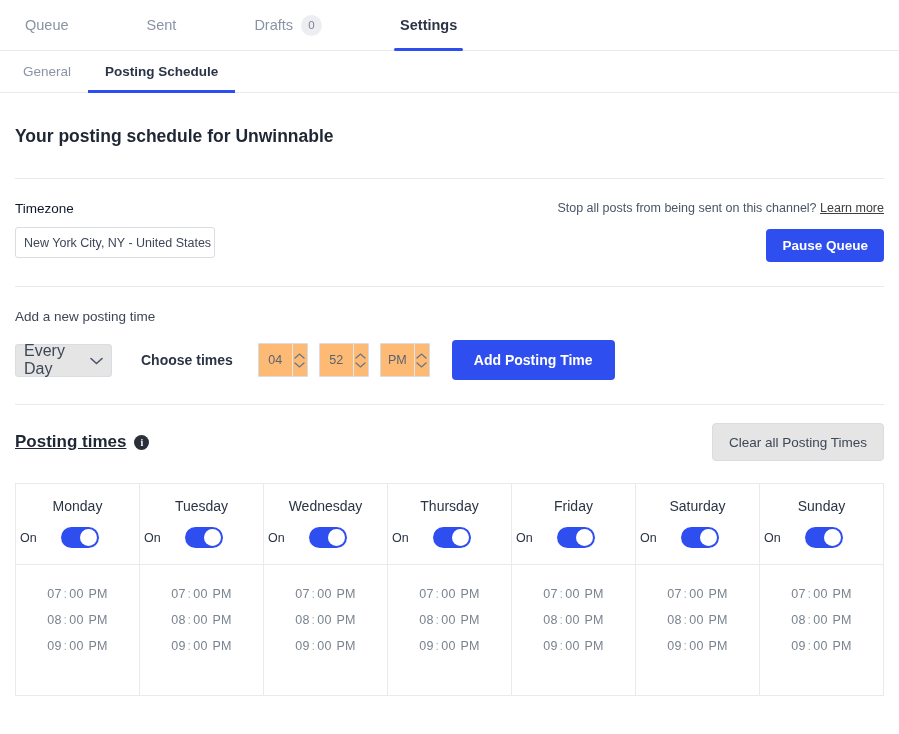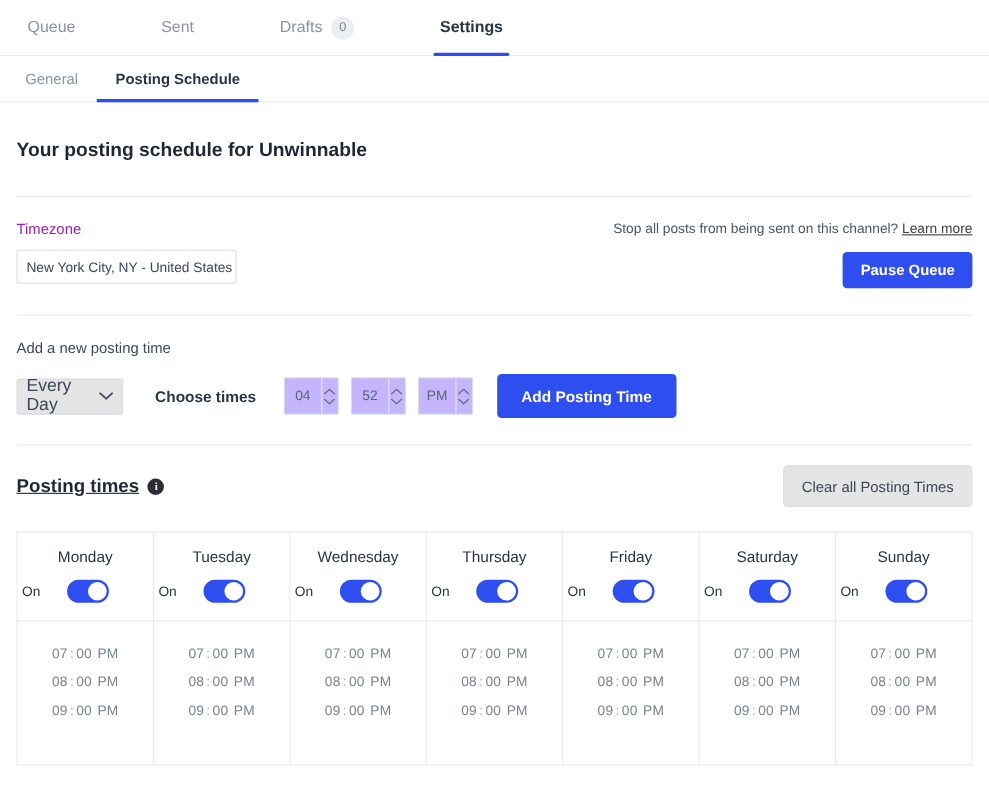--- a/index.html
+++ b/index.html
@@ -92,21 +92,21 @@
     font-weight: 700;
     color: #1f2734;
     padding-top: 33px;
     padding-bottom: 31px;
   }
   .divider { height: 1px; background: #e8eaee; }
 
   .section { padding: 22px 0 24px; }
 
   .row-between { display: flex; justify-content: space-between; align-items: flex-start; }
-  .label { font-size: 13.5px; color: #a21caf; }
+  .label { font-size: 13.5px; color: #0f172a; }
   .muted-note { font-size: 12.5px; color: #4b5566; }
   .link {
     color: #404040;
     text-decoration: underline;
     cursor: pointer;
   }
 
   .select-box {
     margin-top: 11px;
     width: 200px;
@@ -179,21 +179,21 @@
     font-size: 14px;
     font-weight: 700;
     color: #2b3445;
     margin-left: 18px;
     margin-right: 14px;
   }
   .spinner {
     width: 50px; height: 34px;
     border: 1px solid #d8dce3;
     border-radius: 1px;
-    background: #c4b5fd;
+    background: #fdba74;
     display: flex;
     align-items: center;
     overflow: hidden;
   }
   .spinner-val {
     flex: 1;
     text-align: center;
     font-size: 12.5px;
     color: #5a6374;
     background: transparent;

